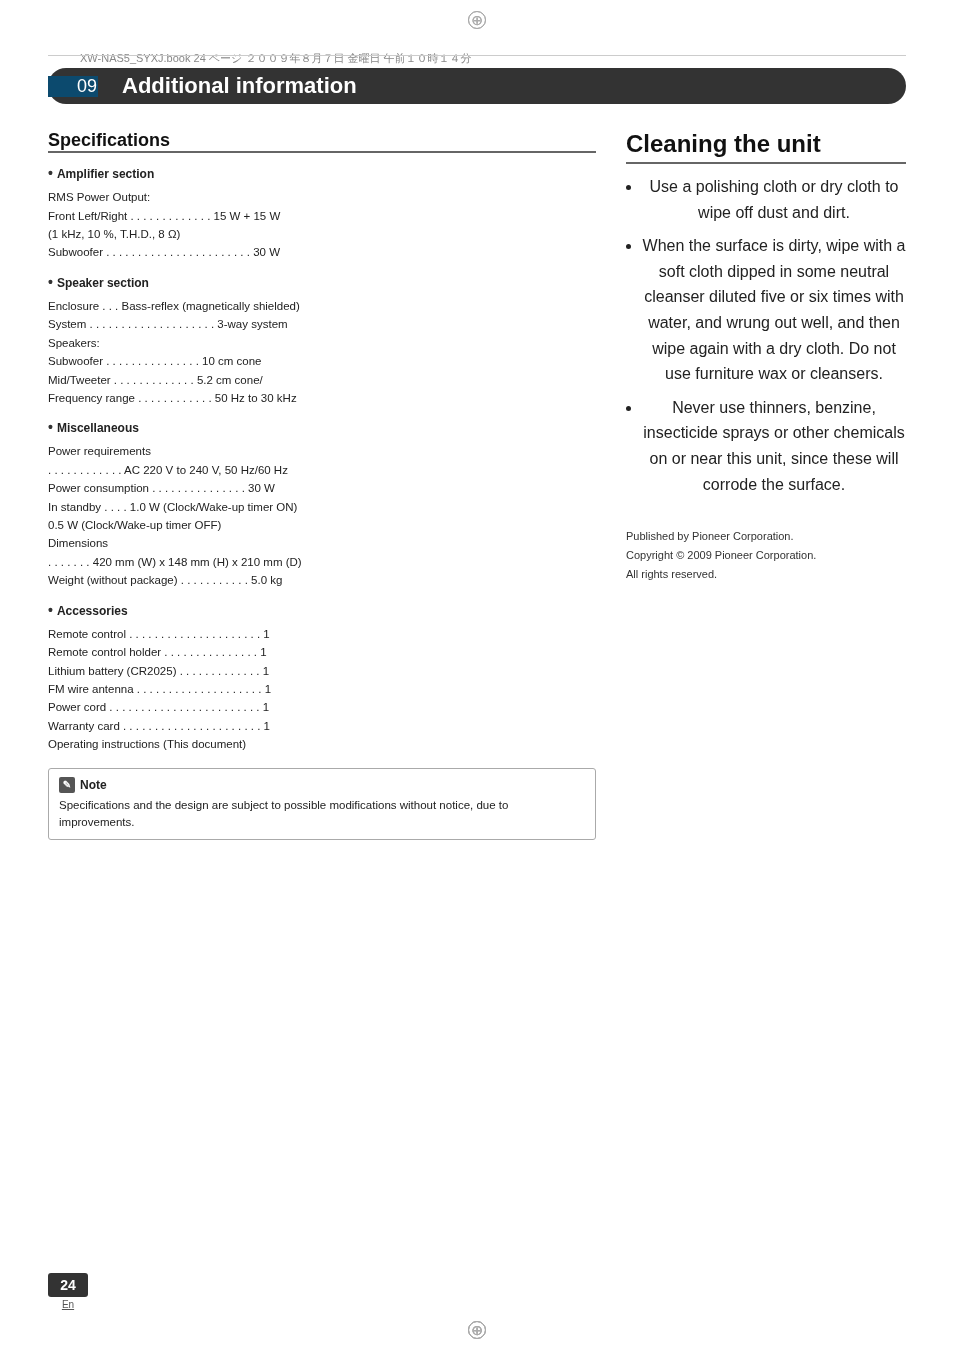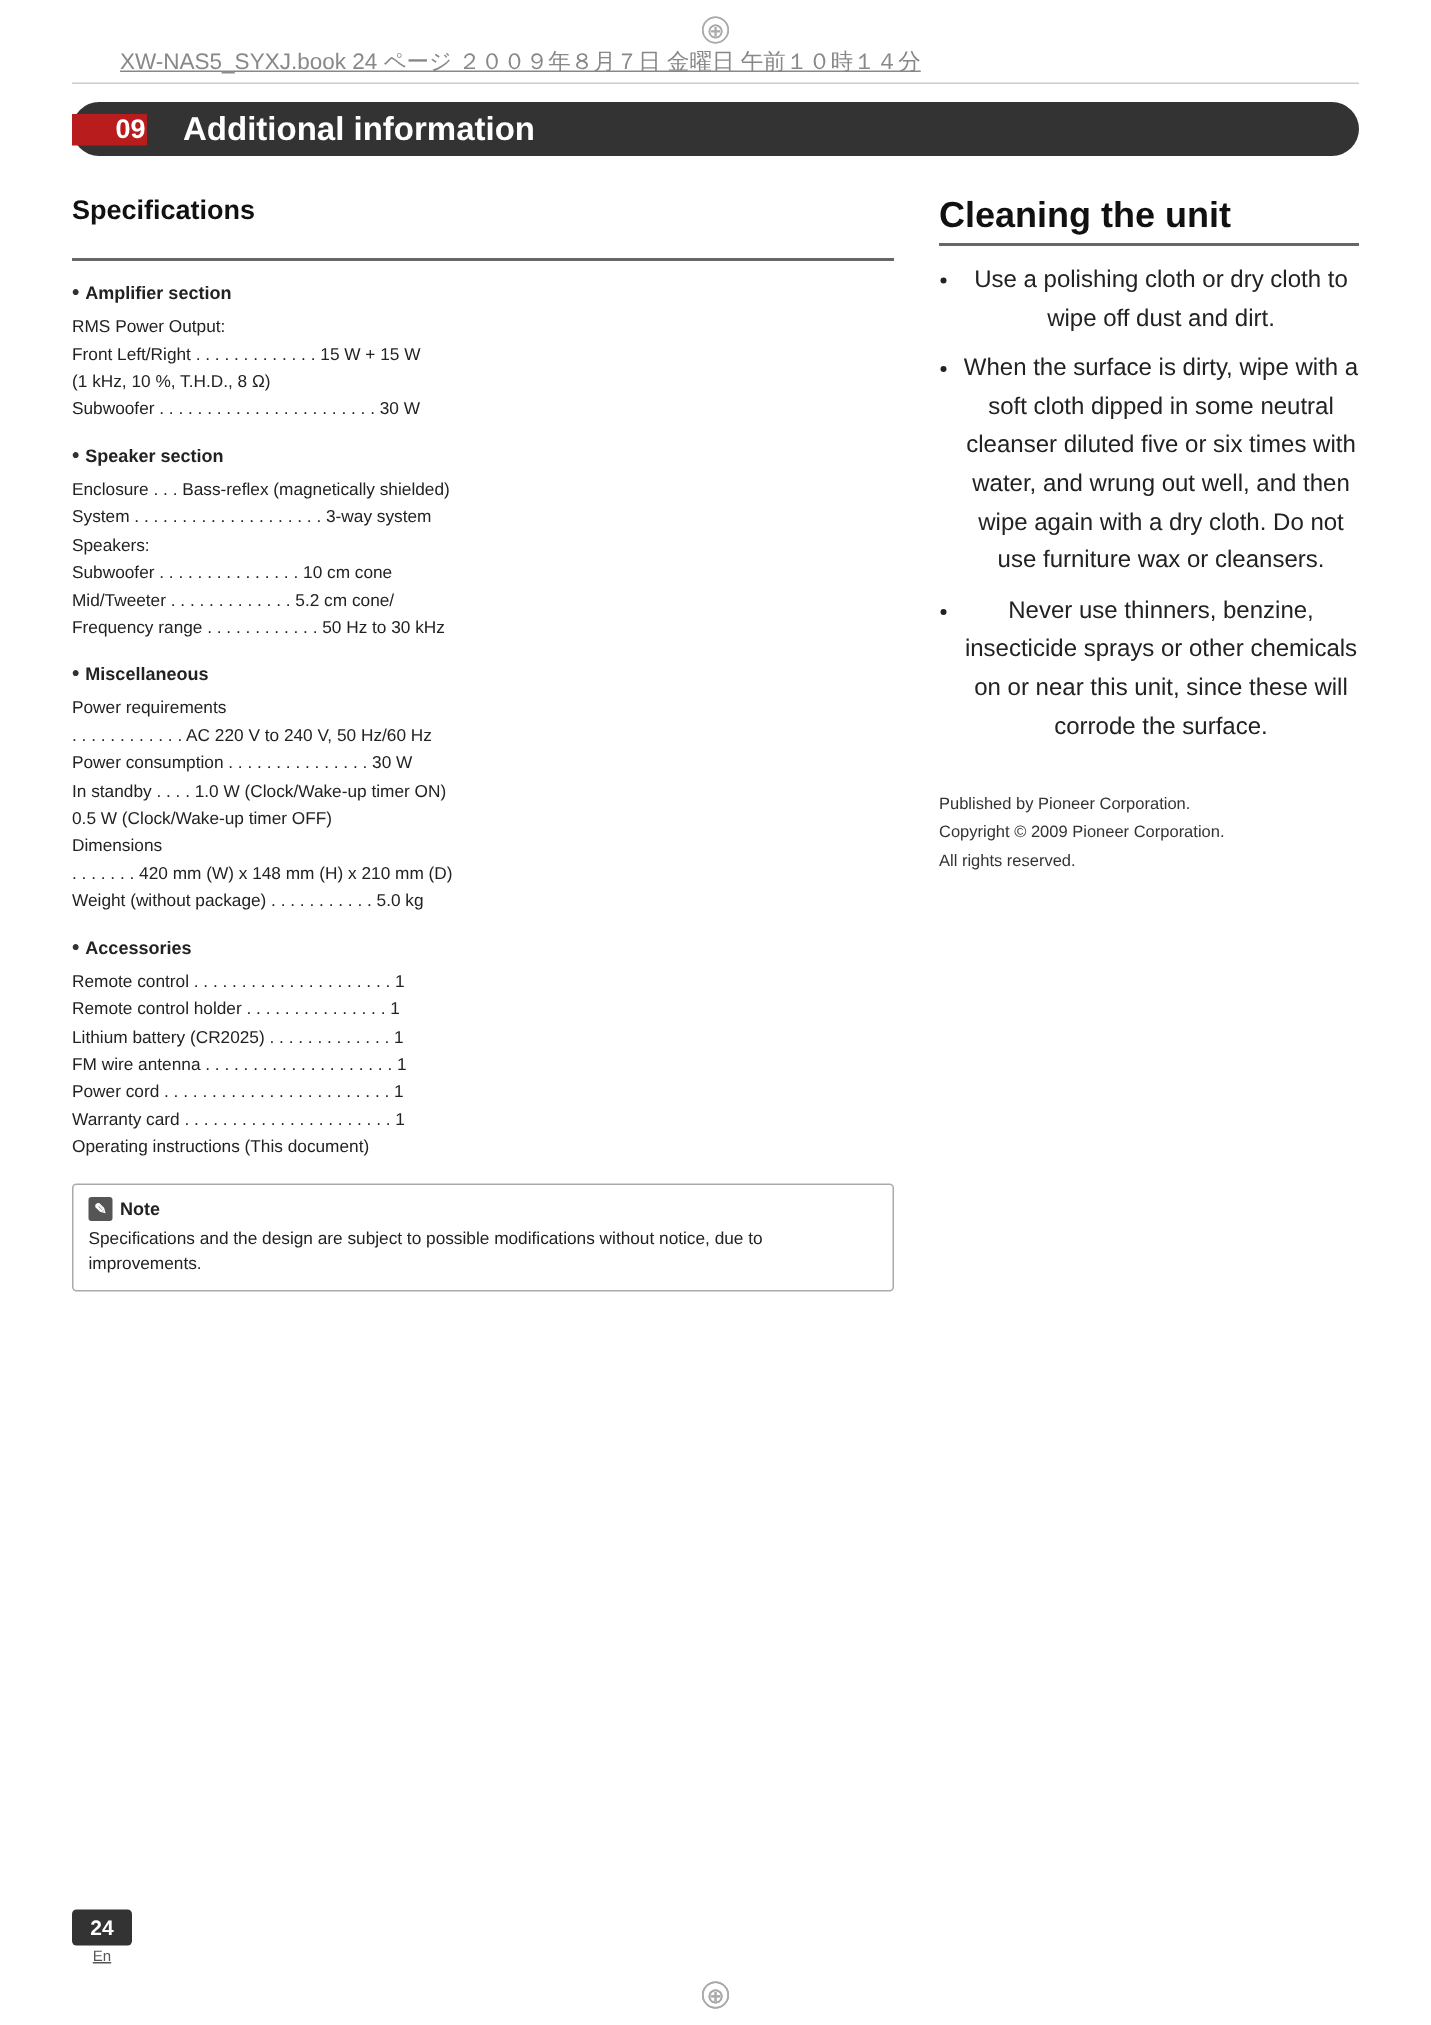--- a/index.html
+++ b/index.html
@@ -29,41 +29,40 @@
 
     
     .header-strip {
       position: absolute;
       top: 55px; left: 48px; right: 48px;
       height: 1px;
       background: #ccc;
     }
     .file-info {
       position: absolute;
-      top: 32px; left: 80px;
-      font-size: 15px;
+      top: 51px; left: 80px;
+      font-size: 11px;
       color: #888;
-      text-decoration: underline;
     }
 
     
     .chapter-heading {
       position: absolute;
       top: 68px; left: 48px; right: 48px;
       height: 36px;
       background: #333;
       border-radius: 18px;
       display: flex;
       align-items: center;
     }
     .chapter-number {
-      background: #b91c1c;
+      background: #0c4a6e;
       color: #fff;
       font-size: 18px;
-      font-weight: bold;
+      font-weight: normal;
       width: 50px;
       text-align: center;
       flex-shrink: 0;
       padding-left: 28px;
     }
     .chapter-title {
       color: #fff;
       font-size: 22px;
       font-weight: bold;
       margin-left: 24px;
@@ -87,21 +86,21 @@
     .right-col {
       width: 280px;
       flex-shrink: 0;
     }
 
     .section-title {
       font-size: 18px;
       font-weight: bold;
       color: #111;
       border-bottom: 2px solid #666;
-      padding-bottom: 21px;
+      padding-bottom: 0;
       margin-bottom: 10px;
     }
 
     .subsection-title {
       font-size: 12px;
       font-weight: bold;
       margin-top: 12px;
       margin-bottom: 4px;
     }
 

